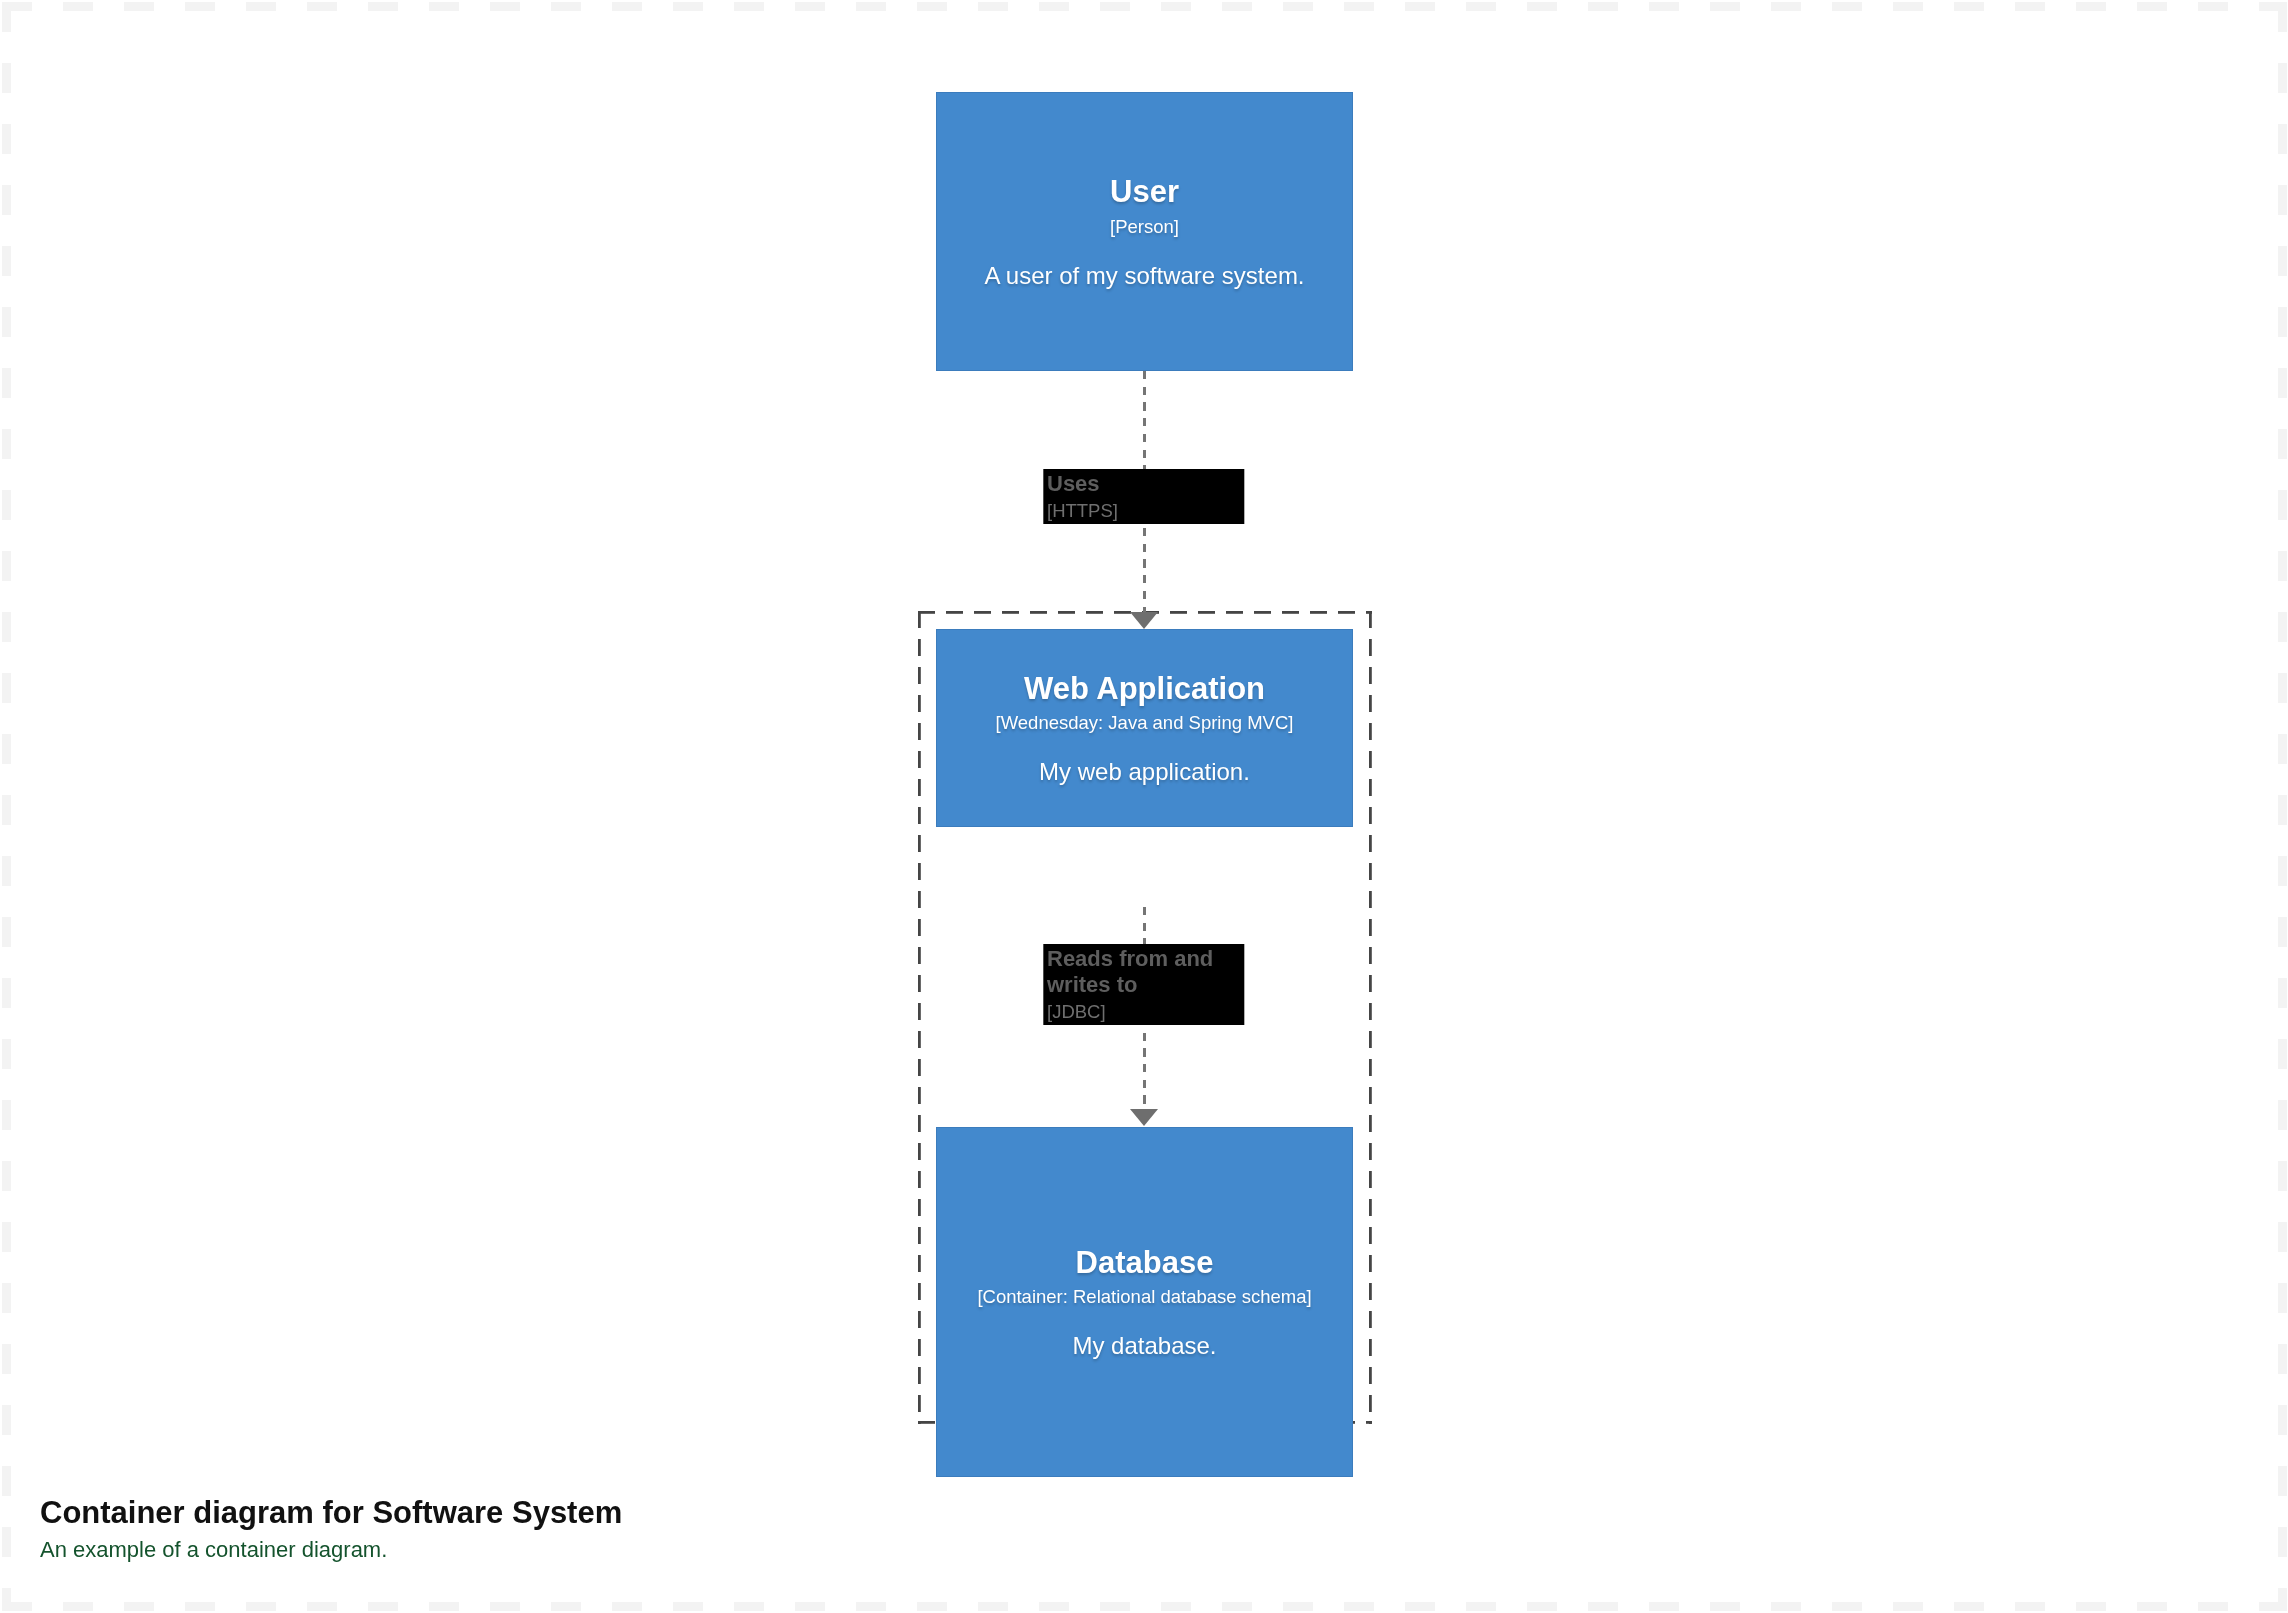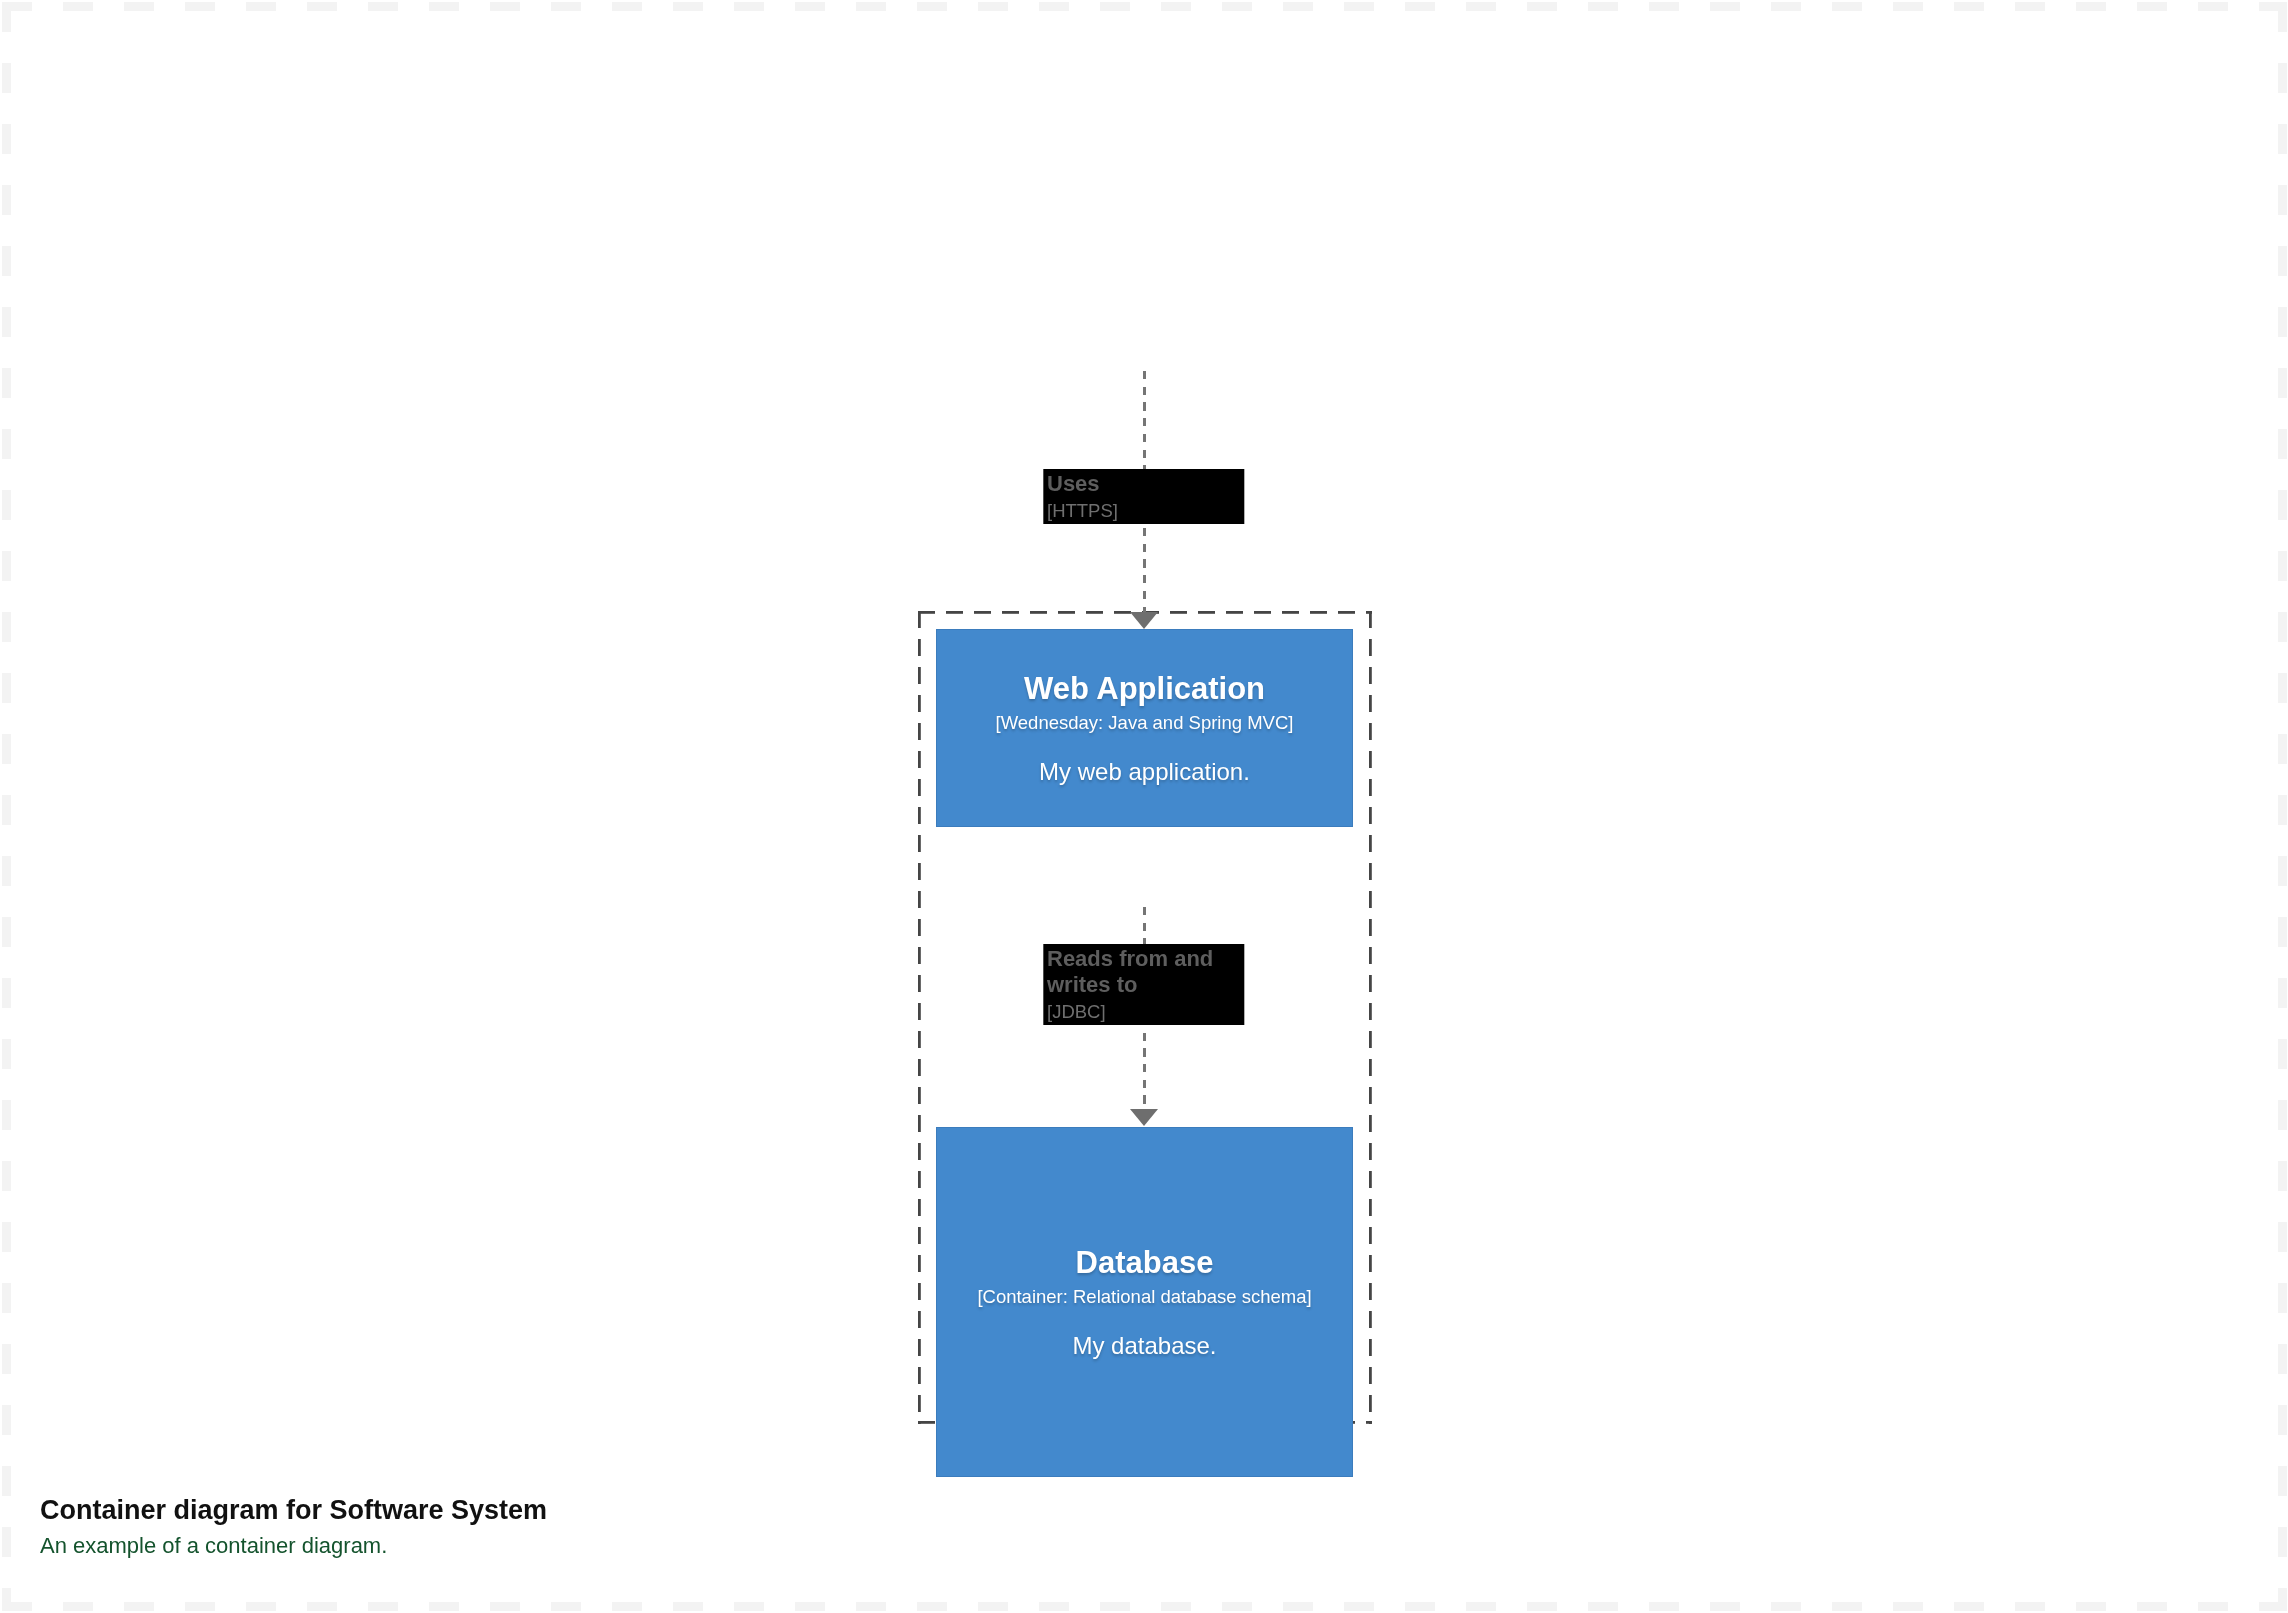--- a/index.html
+++ b/index.html
@@ -122,39 +122,44 @@
     margin-top: 3.7px;
   }
   
   .footer {
     position: absolute;
     left: 40px;
     top: 1495px;
     z-index: 3;
   }
   .footer-title {
-    font-size: 27px;
+    font-size: 31px;
     font-weight: 700;
     color: #111111;
     margin-bottom: 6.5px;
     line-height: 1.15;
   }
   .footer-line {
     font-size: 22px;
     color: #14532d;
     line-height: 26px;
   }
 </style>
 </head>
 <body>
 
 <div class="canvas">
 
   <div class="page-edge"></div>
 
+  <div class="node" style="left:936px; top:92px; width:417px; height:279px;">
+    <div class="node-name">User</div>
+    <div class="node-meta">[Person]</div>
+    <div class="node-desc">A user of my software system.</div>
+  </div>
 
   <div class="rel-line" style="left:1143px; top:371px; height:241px;"></div>
   <div class="arrowhead" style="left:1130px; top:612px;"></div>
   <div class="rel-label" style="left:1144px; top:469px;">
     <div class="rel-label-text">Uses</div>
     <div class="rel-label-tech">[HTTPS]</div>
   </div>
 
   <div class="boundary"></div>
 

